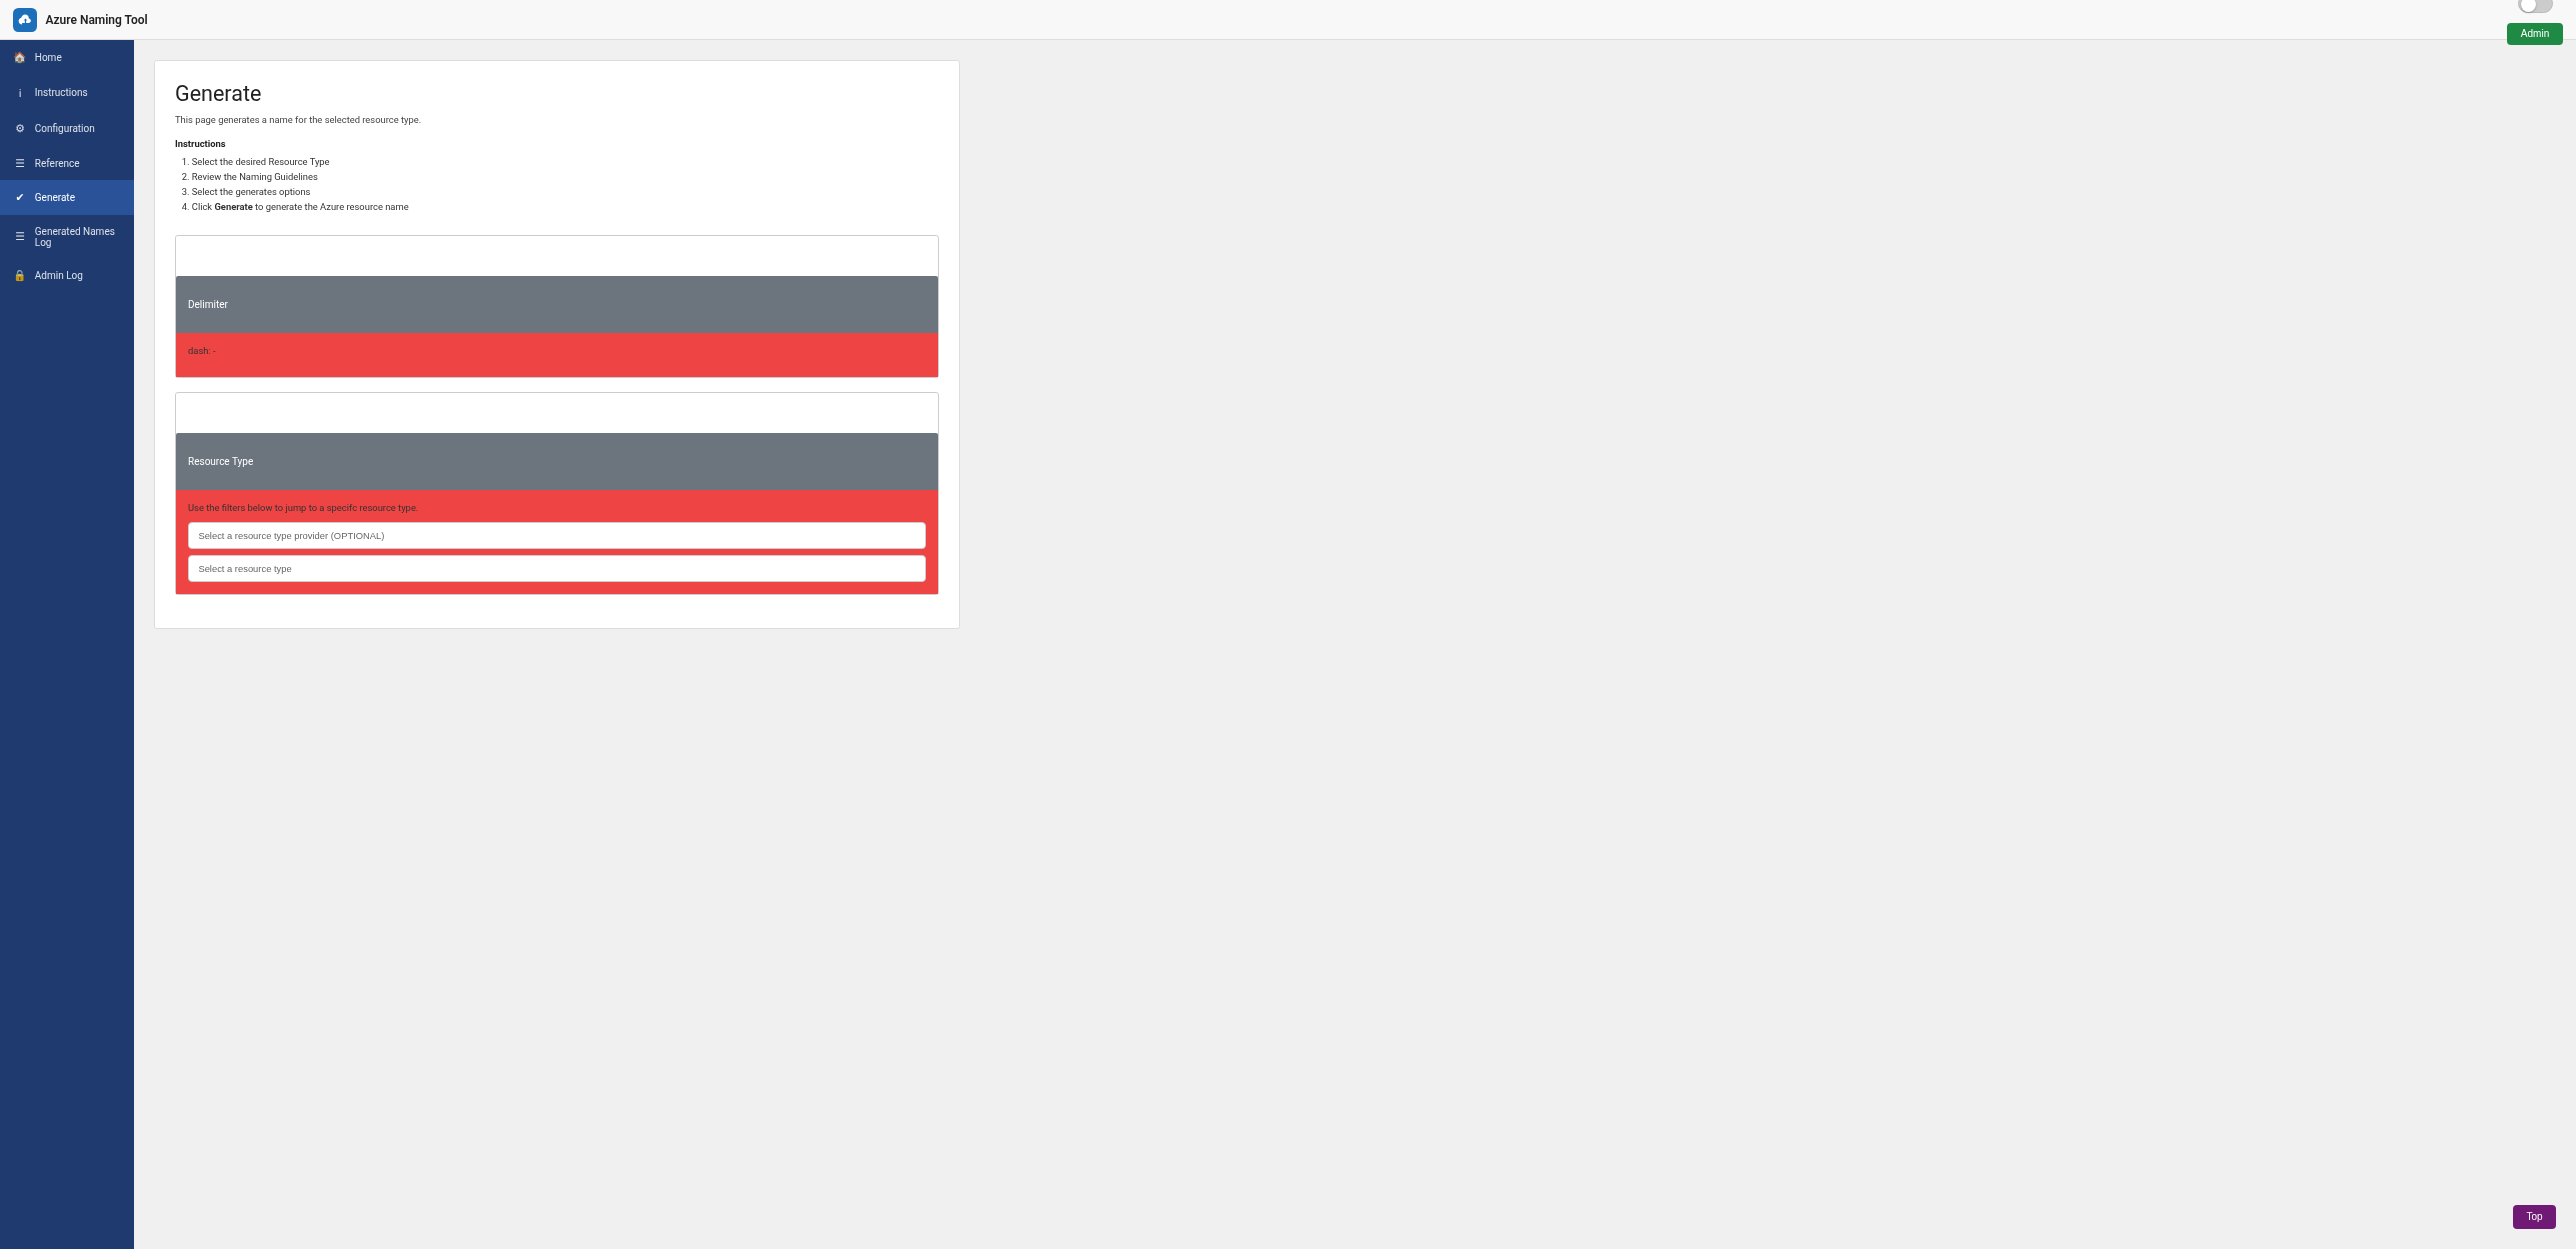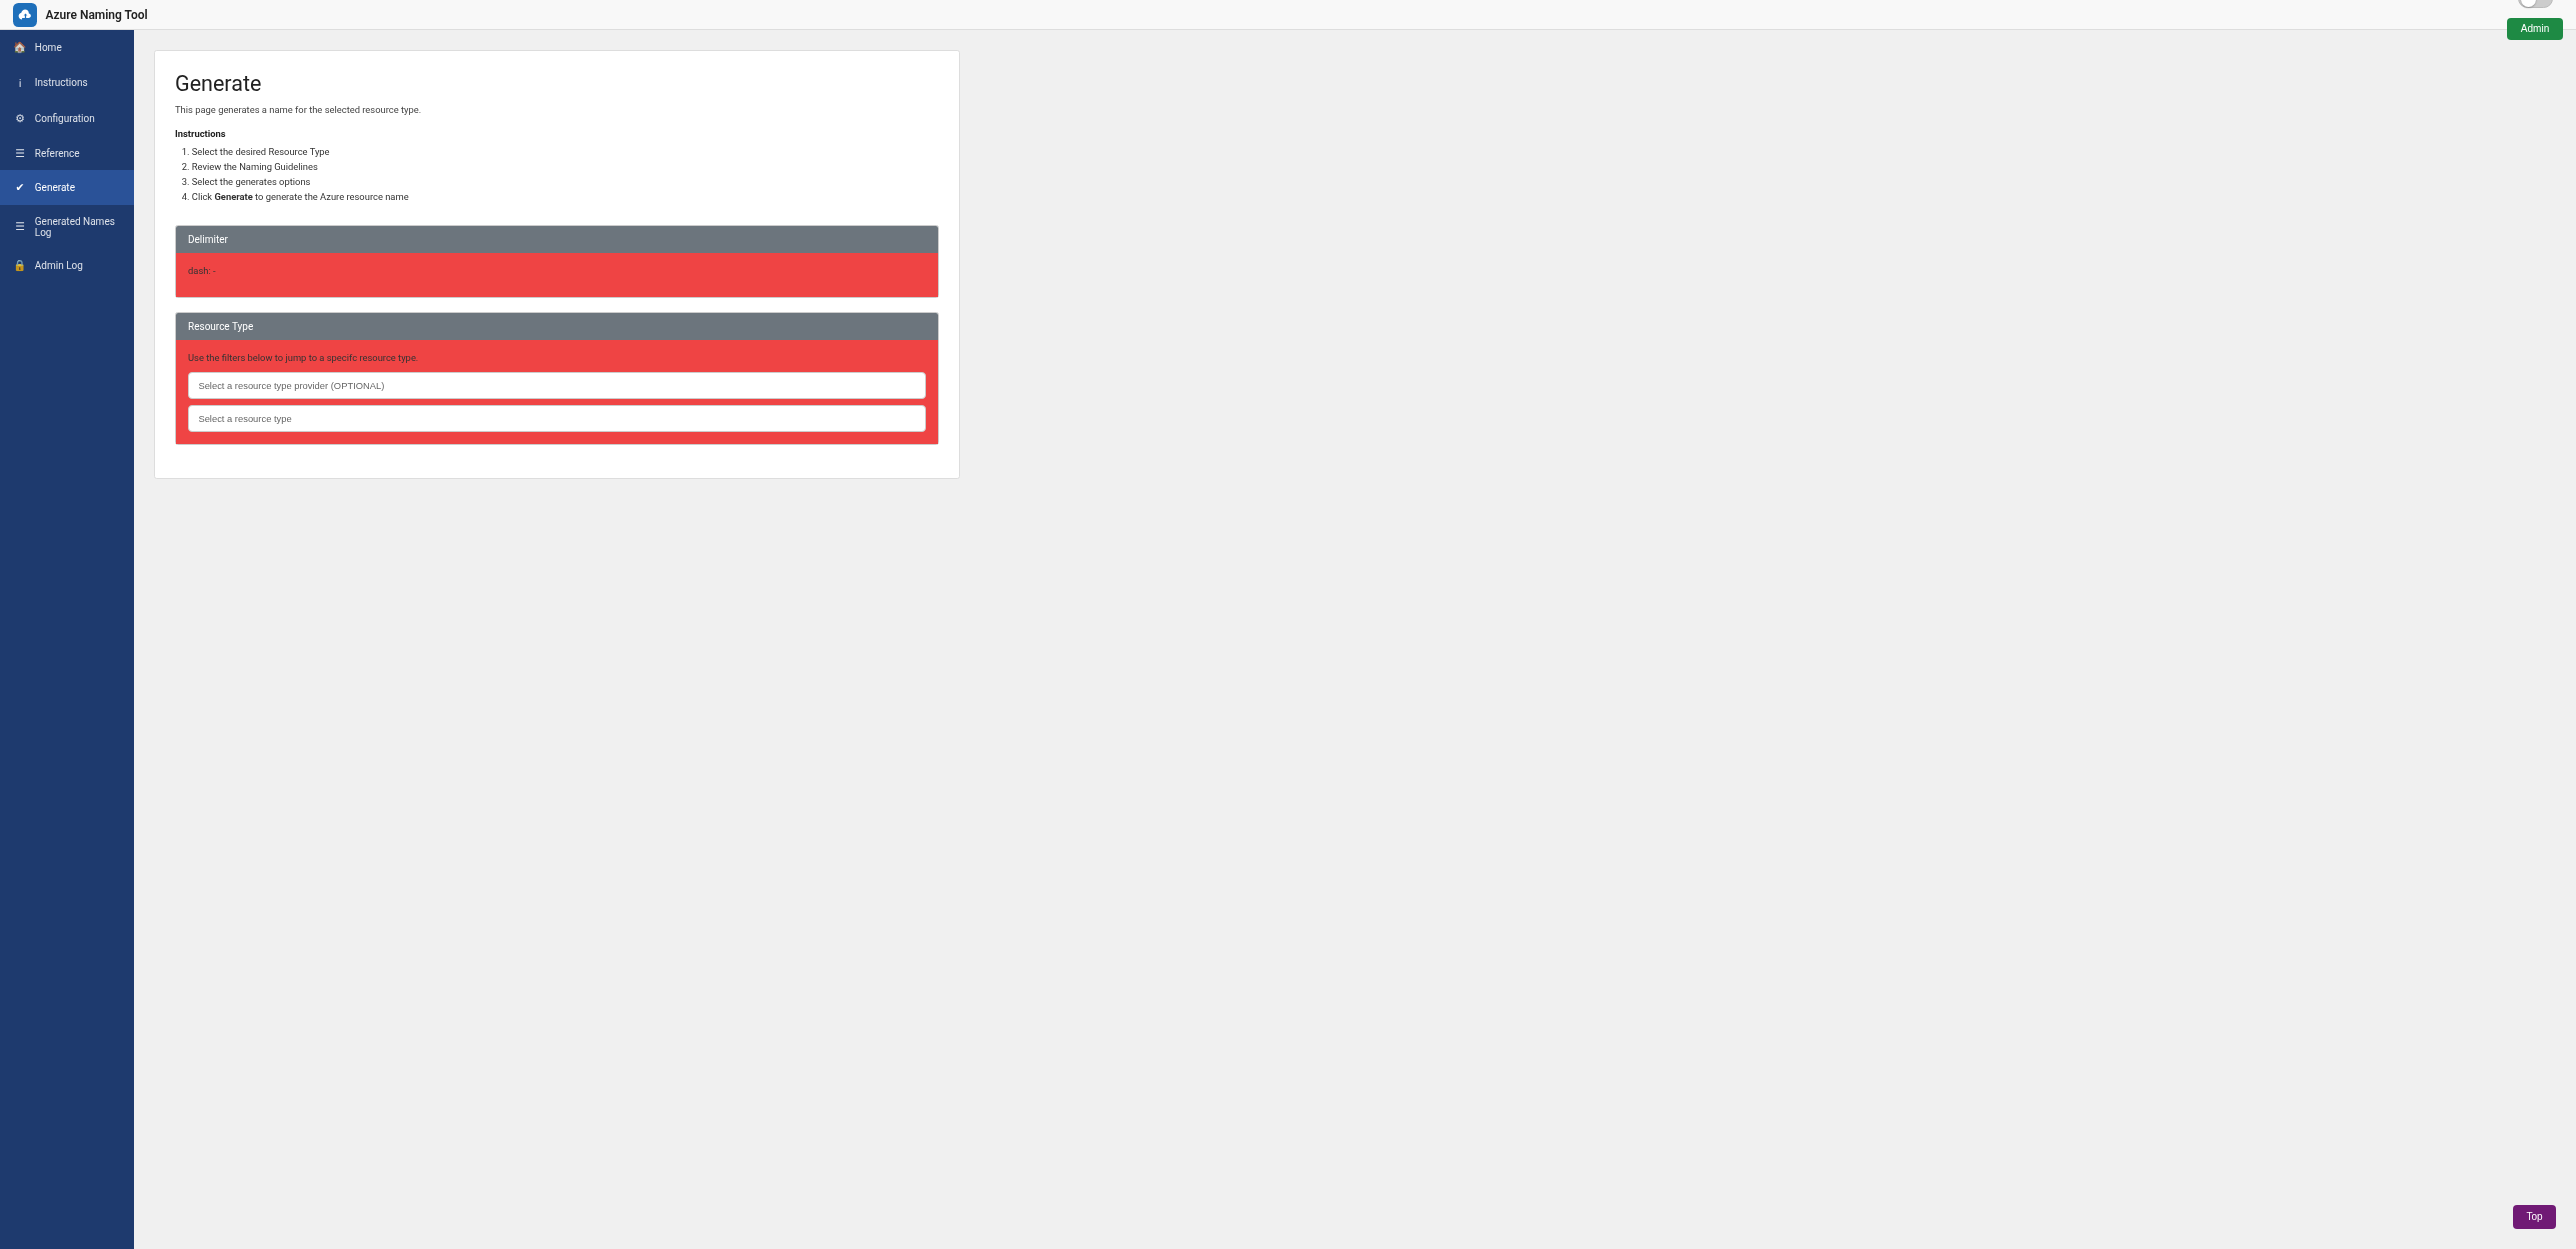--- a/index.html
+++ b/index.html
@@ -2,21 +2,21 @@
 <html style="font-size:10.8px"><head>
   <meta charset="utf-8">
   <style>
     * { box-sizing: border-box; margin: 0; padding: 0; }
     body { font-family: -apple-system, BlinkMacSystemFont, 'Segoe UI', Roboto, sans-serif; background: #f0f0f0; display: flex; flex-direction: column; height: 100vh; overflow: hidden; }
 
     
     .topbar {
       background: #f8f8f8;
       border-bottom: 0.7px solid #ddd;
-      height: 30px;
+      height: 40px;
       display: flex;
       align-items: center;
       justify-content: space-between;
       padding: 0 13.4px;
       flex-shrink: 0;
       z-index: 10;
     }
     .topbar-left {
       display: flex;
       align-items: center;
@@ -163,23 +163,24 @@
 
     
     .section-box {
       border: 0.7px solid #ccc;
       border-radius: 2.7px;
       margin-bottom: 13.4px;
     }
     .section-header {
       background: #6c757d;
       color: white;
-      padding: 8px 12px;
+      padding: 23px 12px;
       font-size: 10px;
       border-radius: 2px 2px 0 0;
+      margin-top: 40px;
     }
     .section-body {
       padding: 12px;
       background: #ef4444;
     }
     .section-body p {
       font-size: 9.4px;
       color: #333;
       margin-bottom: 9.4px;
     }

